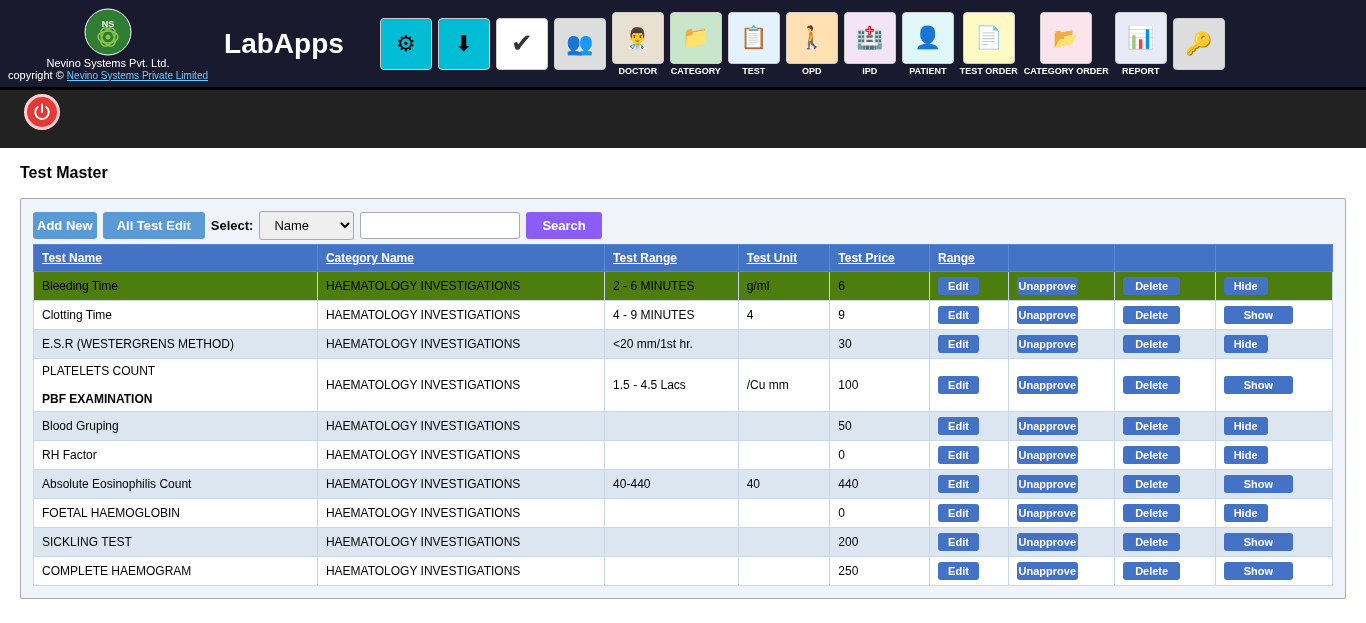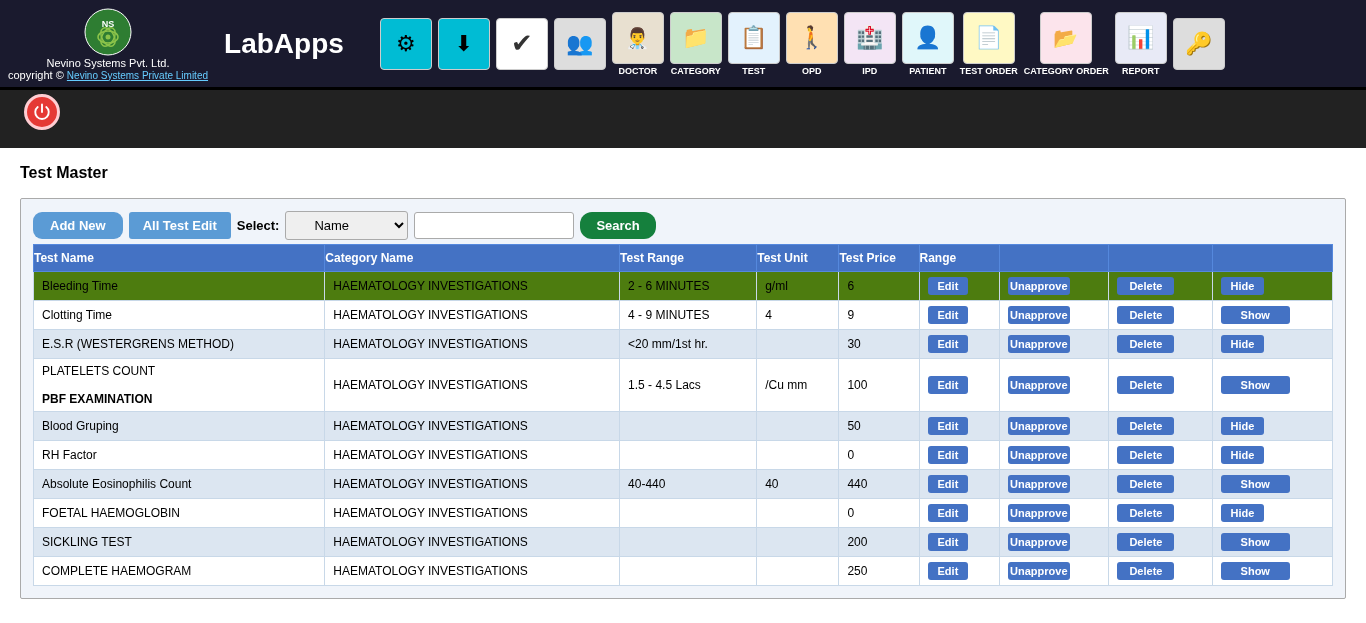--- a/index.html
+++ b/index.html
@@ -21,31 +21,31 @@
 
     
     .sub-header { background: #222; height: 14px; }
 
     
     .main { padding: 16px 20px; background: #fff; }
     .page-title { font-size: 16px; font-weight: bold; margin-bottom: 16px; color: #000; }
 
     
     .toolbar { display: flex; align-items: center; gap: 6px; margin-bottom: 4px; }
-    .btn-add { background: #5b9bd5; color: #fff; border: none; padding: 6px 17px; font-size: 13px; font-weight: bold; cursor: pointer; border-radius: 9px; }
+    .btn-add { background: #5b9bd5; color: #fff; border: none; padding: 6px 4px; font-size: 13px; font-weight: bold; cursor: pointer; border-radius: 3px; }
     .btn-all-edit { background: #5b9bd5; color: #fff; border: none; padding: 6px 14px; font-size: 13px; font-weight: bold; cursor: pointer; border-radius: 3px; }
     .select-label { font-size: 13px; font-weight: bold; }
-    .select-box { padding: 5px 24px; border: 1px solid #aaa; border-radius: 3px; font-size: 13px; }
+    .select-box { padding: 5px 10px; border: 1px solid #aaa; border-radius: 3px; font-size: 13px; }
     .search-input { padding: 5px 8px; border: 1px solid #aaa; border-radius: 3px; font-size: 13px; width: 160px; }
-    .btn-search { background: #15803d; color: #fff; border: none; padding: 6px 16px; font-size: 13px; font-weight: bold; cursor: pointer; border-radius: 12px; }
+    .btn-search { background: #8b5cf6; color: #fff; border: none; padding: 6px 16px; font-size: 13px; font-weight: bold; cursor: pointer; border-radius: 3px; }
 
     
     .data-table { width: 100%; border-collapse: collapse; margin-top: 2px; }
     .data-table thead tr { background: #4472c4; color: #fff; }
-    .data-table thead th { padding: 6px 0; text-align: left; font-size: 12px; border: 1px solid #5588dd; }
+    .data-table thead th { padding: 6px 8px; text-align: left; font-size: 12px; border: 1px solid #5588dd; text-decoration: underline; }
     .data-table tbody tr:nth-child(odd) { background: #dce6f1; }
     .data-table tbody tr:nth-child(even) { background: #fff; }
     .data-table tbody td { padding: 5px 8px; border: 1px solid #c8d8e8; font-size: 12px; }
 
     .btn-edit { background: #4472c4; color: #fff; border: none; padding: 3px 10px; border-radius: 3px; cursor: pointer; font-size: 11px; font-weight: bold; }
     .btn-unapprove { background: #4472c4; color: #fff; border: none; padding: 3px 2px; border-radius: 3px; cursor: pointer; font-size: 11px; font-weight: bold; }
     .btn-delete { background: #4472c4; color: #fff; border: none; padding: 3px 12px; border-radius: 3px; cursor: pointer; font-size: 11px; font-weight: bold; }
     .btn-hide { background: #4472c4; color: #fff; border: none; padding: 3px 10px; border-radius: 3px; cursor: pointer; font-size: 11px; font-weight: bold; }
     .btn-show { background: #4472c4; color: #fff; border: none; padding: 3px 20px; border-radius: 3px; cursor: pointer; font-size: 11px; font-weight: bold; }
 

